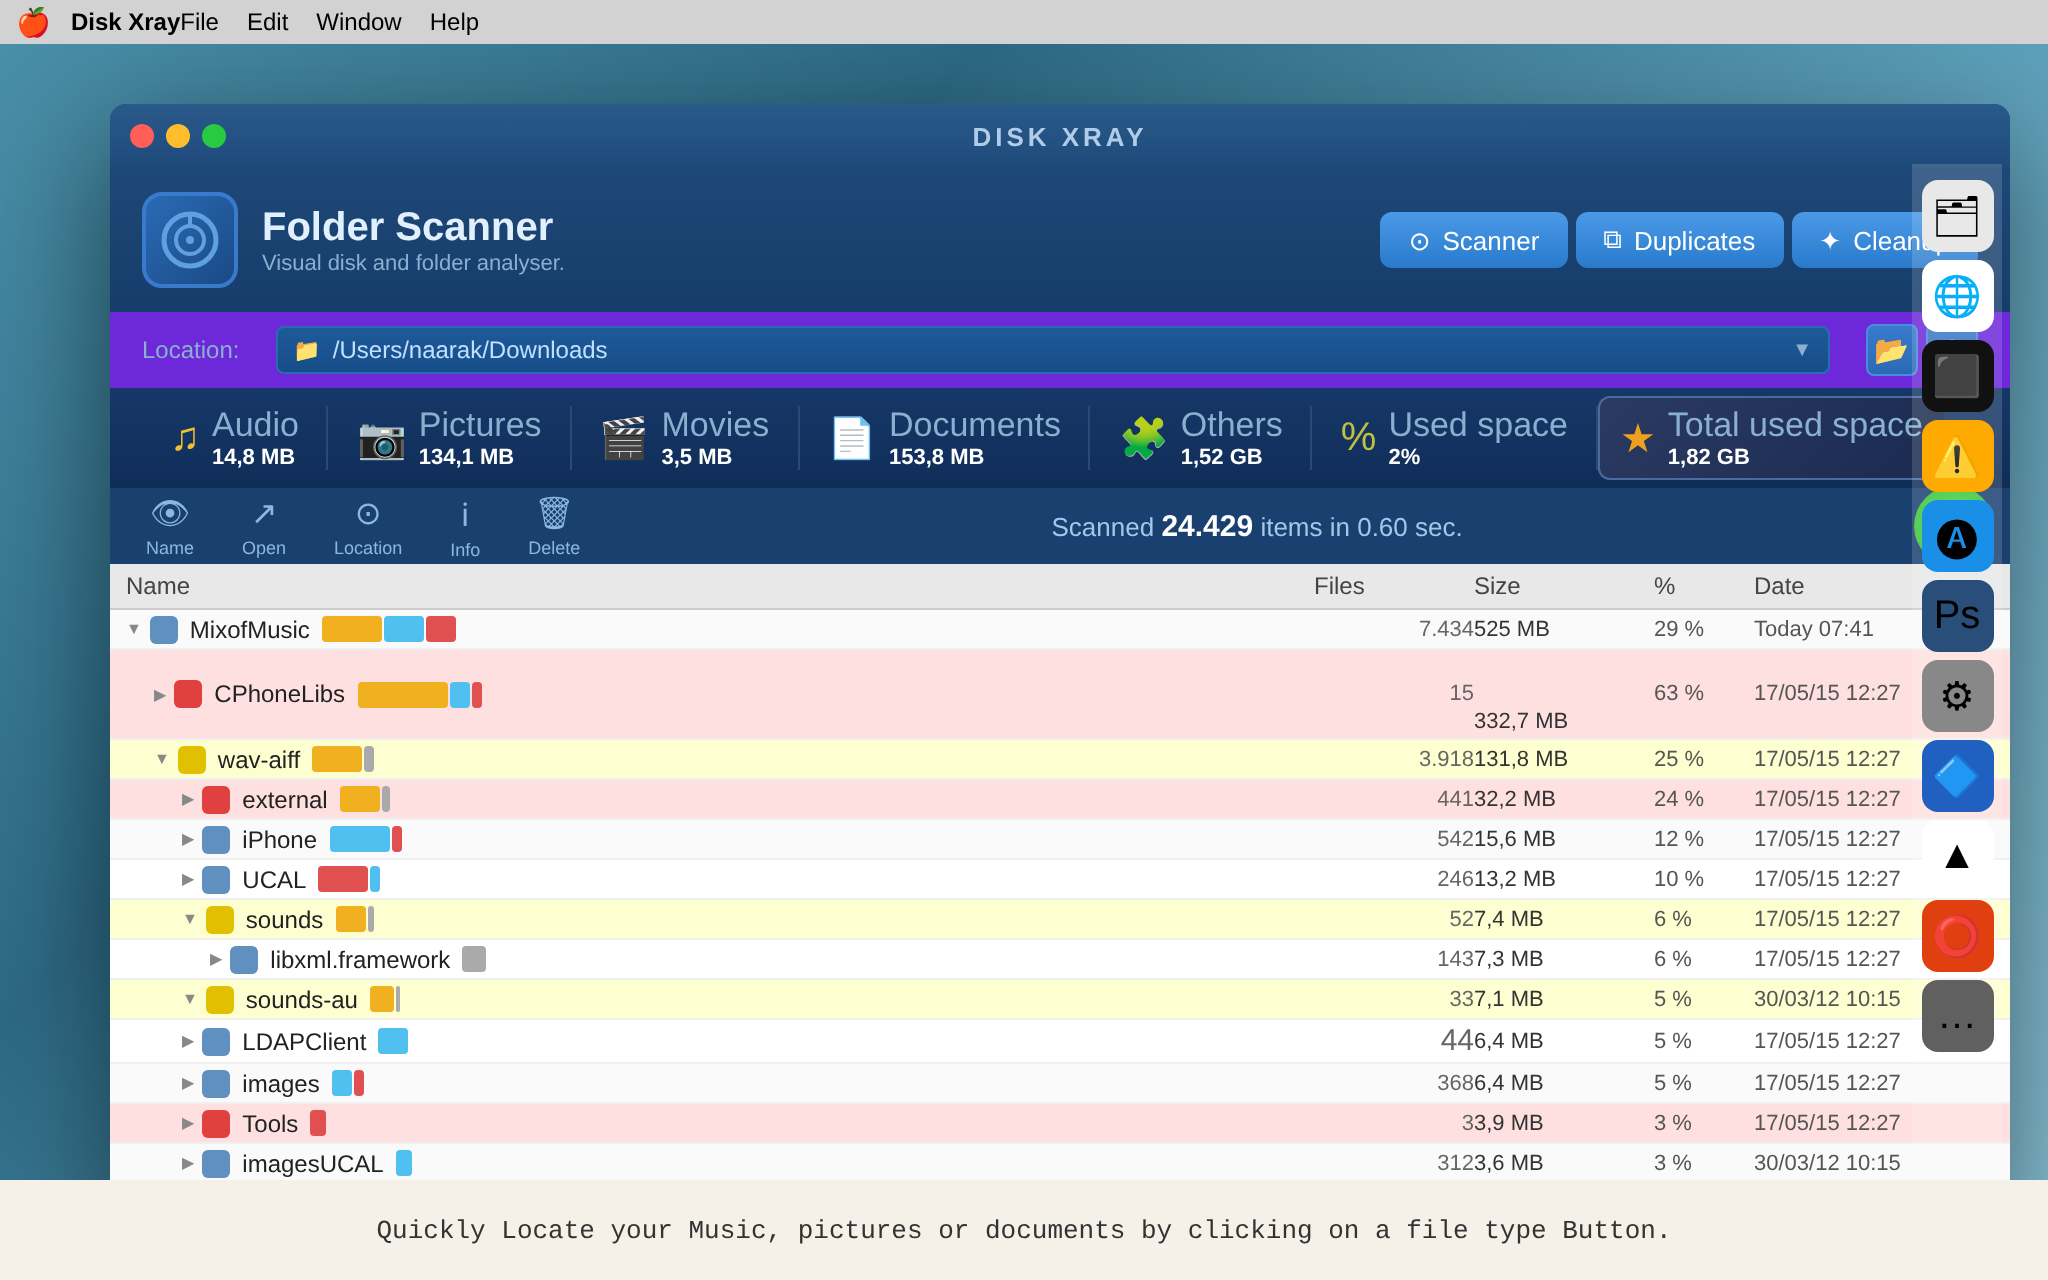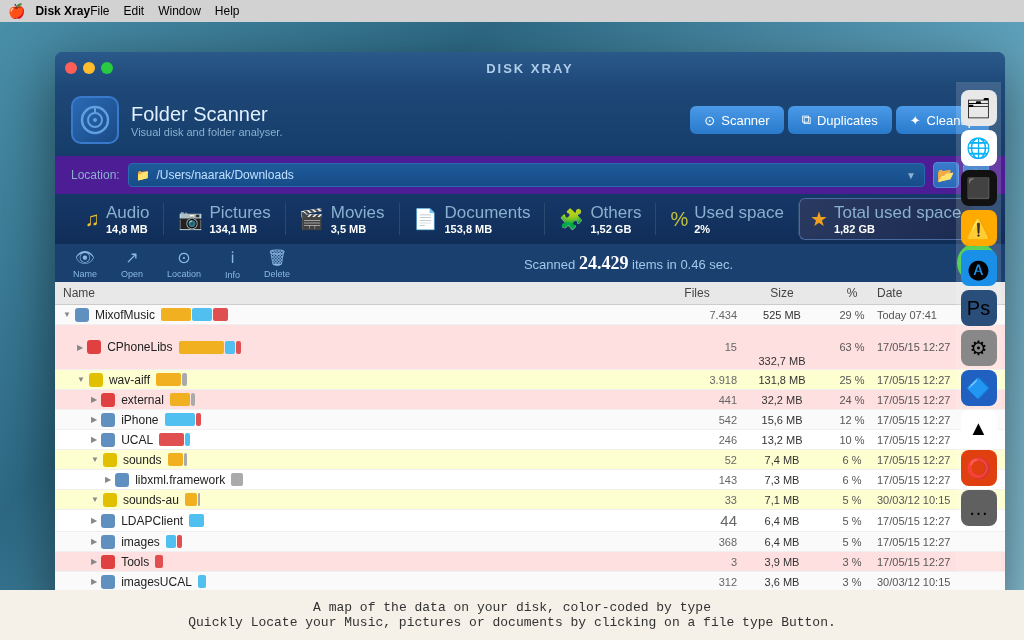--- a/index.html
+++ b/index.html
@@ -104,21 +104,21 @@
       height: 48px;
       border-radius: 10px;
       background: linear-gradient(135deg, #2a6ab5 0%, #1a4a85 100%);
       display: flex;
       align-items: center;
       justify-content: center;
       border: 2px solid #3a7acc;
     }
     .app-logo svg { width: 32px; height: 32px; }
     .app-title-block { flex: 1; }
-    .app-title { color: #e0f0ff; font-size: 20px; font-weight: normal; }
+    .app-title { color: #e0f0ff; font-size: 20px; font-weight: bold; }
     .app-subtitle { color: #8ab0d0; font-size: 11px; }
 
     
     .nav-buttons {
       display: flex;
       gap: 4px;
     }
     .nav-btn {
       padding: 6px 14px;
       border-radius: 6px;
@@ -139,25 +139,25 @@
       color: white;
     }
     .nav-btn-cleanup {
       background: linear-gradient(180deg, #4a9ae8 0%, #2a7acc 100%);
       color: white;
     }
 
     
     .location-bar {
       height: 38px;
-      background: #4c1d95;
+      background: #6d28d9;
       display: flex;
       align-items: center;
       padding: 0 16px;
-      gap: 8px;
+      gap: 18px;
     }
     .location-label { color: #8ab0d0; font-size: 12px; }
     .location-input {
       flex: 1;
       height: 24px;
       background: linear-gradient(180deg, #1e5a9a 0%, #164d88 100%);
       border: 1px solid #2a6ab0;
       border-radius: 4px;
       color: #c0e0ff;
       font-size: 12px;
@@ -232,21 +232,21 @@
       background: transparent;
     }
     .tool-btn-icon { color: #8ab8e0; font-size: 16px; }
     .tool-btn-label { color: #8ab8e0; font-size: 9px; }
     .scan-info {
       flex: 1;
       text-align: center;
       color: #a0c8e8;
       font-size: 13px;
     }
-    .scan-count { font-weight: bold; font-size: 18px; color: white; font-family: Liberation Serif, serif; }
+    .scan-count { font-weight: bold; font-size: 15px; color: white; }
     .play-btn {
       width: 40px;
       height: 40px;
       background: radial-gradient(circle, #50dd50 0%, #30bb30 100%);
       border-radius: 50%;
       display: flex;
       align-items: center;
       justify-content: center;
       cursor: pointer;
       border: none;
@@ -278,21 +278,21 @@
       align-items: center;
       border-bottom: 1px solid #f0f0f0;
       min-height: 20px;
     }
     .file-name-cell {
       display: flex;
       align-items: center;
       gap: 2px;
     }
 
-    .col-right { text-align: center; }
+    .col-right { text-align: left; }
     .col-files { text-align: right; color: #555; }
 
     
     .dock-right {
       position: absolute;
       right: 4px;
       top: 30px;
       width: 45px;
       height: 558px;
       background: rgba(255,255,255,0.15);
@@ -492,21 +492,21 @@
         </button>
         <button class="tool-btn">
           <span class="tool-btn-icon">ℹ</span>
           <span class="tool-btn-label">Info</span>
         </button>
         <button class="tool-btn">
           <span class="tool-btn-icon">🗑</span>
           <span class="tool-btn-label">Delete</span>
         </button>
         <div class="scan-info">
-          <span>Scanned </span><span class="scan-count">24.429</span><span> items in 0.46 sec.</span>
+          <span>Scanned </span><span class="scan-count">24.429</span><span> items in 0.60 sec.</span>
         </div>
         <button class="play-btn">
           <span class="play-btn-icon">▶</span>
         </button>
       </div>
 
       <div class="file-list-area">
         <div class="file-table-container">
 
           <div class="file-table-header">
@@ -768,17 +768,16 @@
       <div class="dock-icon" style="background:#888;">⚙</div>
       <div class="dock-icon" style="background:#2060c0;">🔷</div>
       <div class="dock-icon" style="background:#fff;">▲</div>
       <div class="dock-icon" style="background:#e04010;">⭕</div>
       <div class="dock-icon" style="background:#606060;">…</div>
     </div>
 
   </div>
 
   <div class="bottom-bar">
-    <div class="bottom-text">A map of the data on your disk, color-coded by type</div>
     <div class="bottom-text">Quickly  Locate your Music, pictures or documents by clicking on a file type Button.</div>
   </div>
 
 </div>
 
 </body></html>

